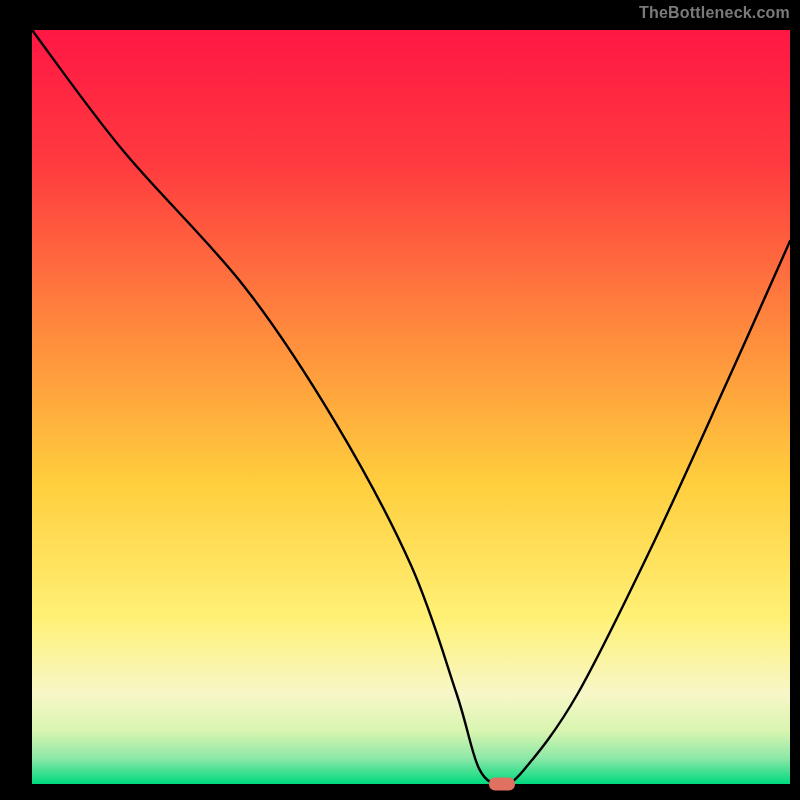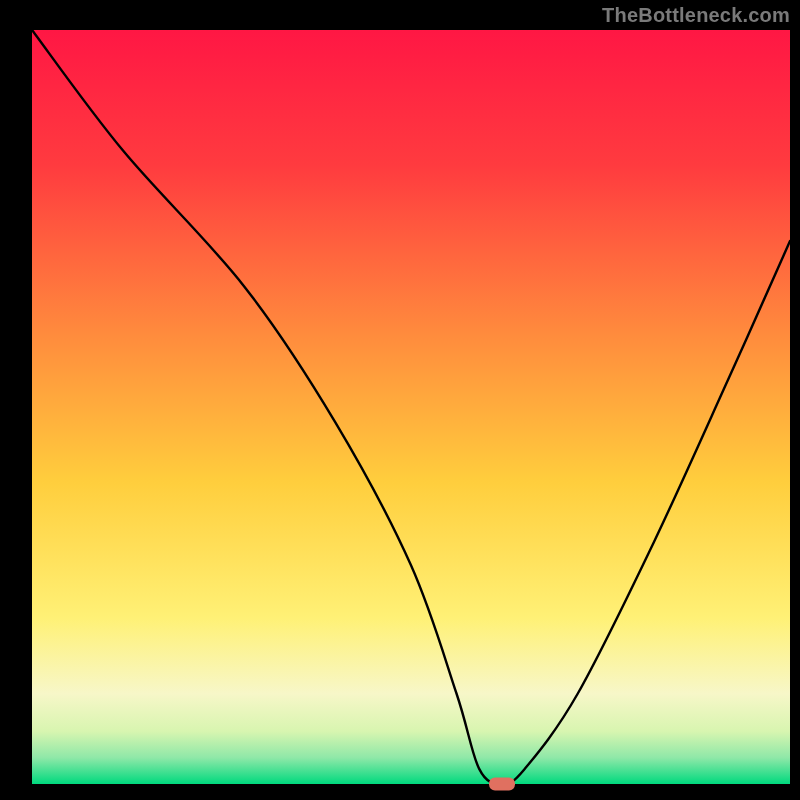--- a/index.html
+++ b/index.html
@@ -15,21 +15,21 @@
     position: relative;
     width: 800px;
     height: 800px;
     background: #000;
   }
   .watermark {
     position: absolute;
     top: 4px;
     right: 10px;
     color: #7a7a7a;
-    font-size: 20px;
+    font-size: 16px;
     font-weight: 600;
     letter-spacing: 0.2px;
     z-index: 10;
   }
   svg {
     display: block;
   }
 </style>
 </head>
 <body>

